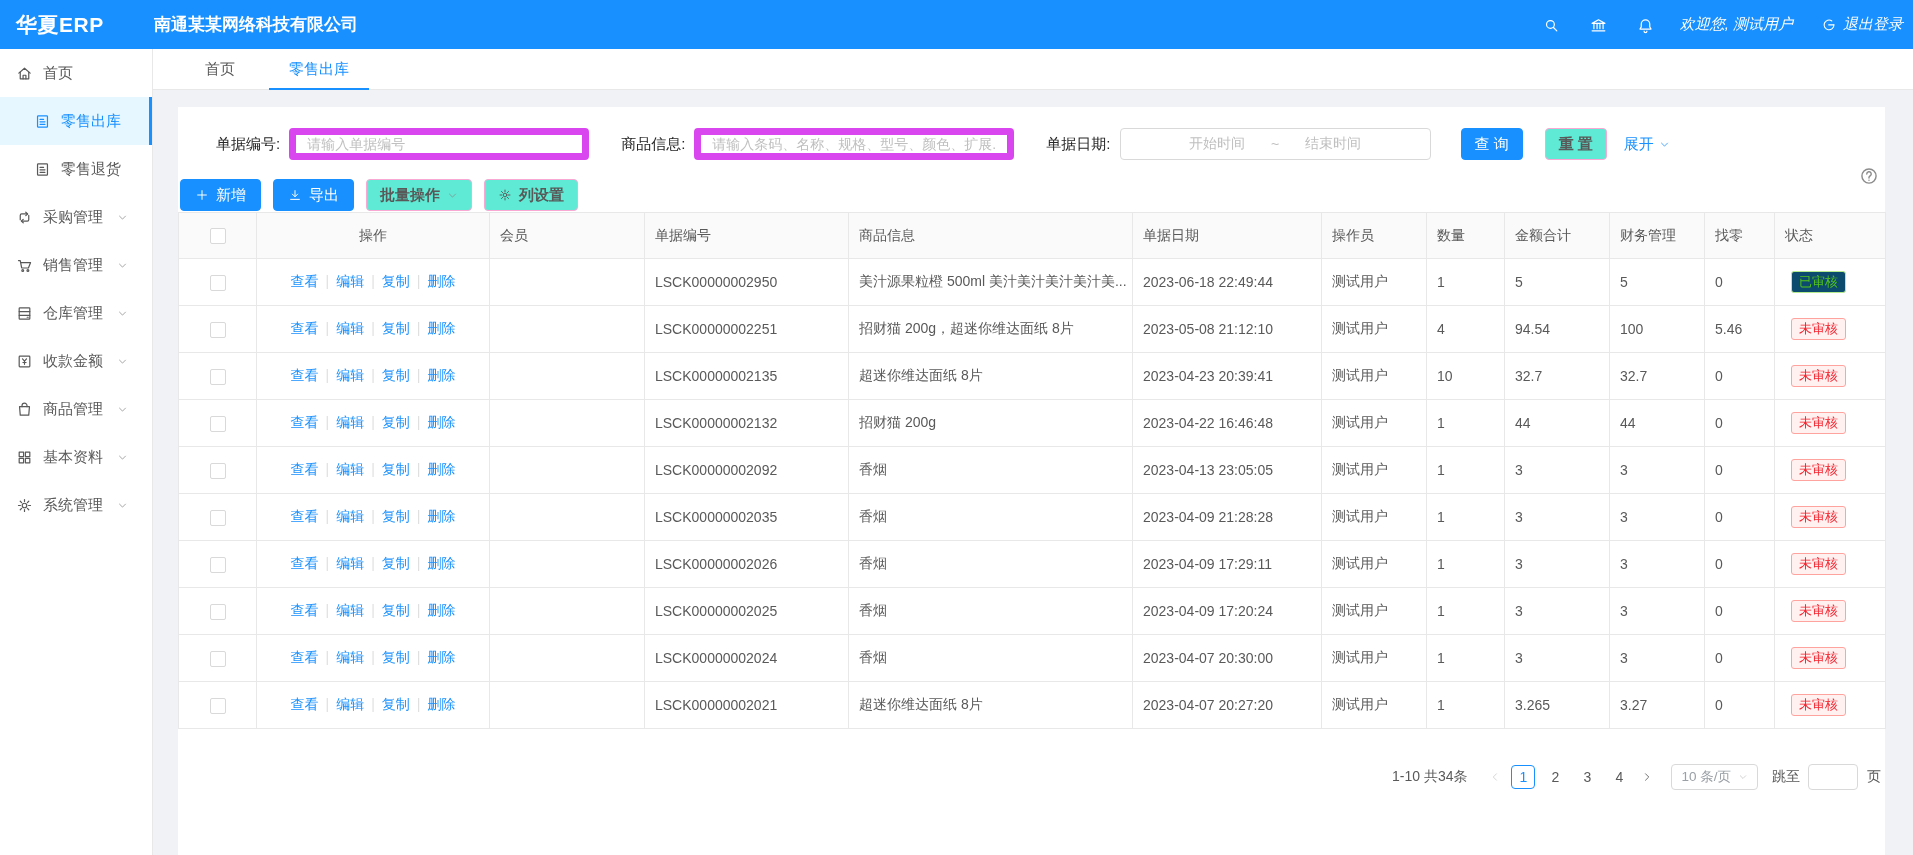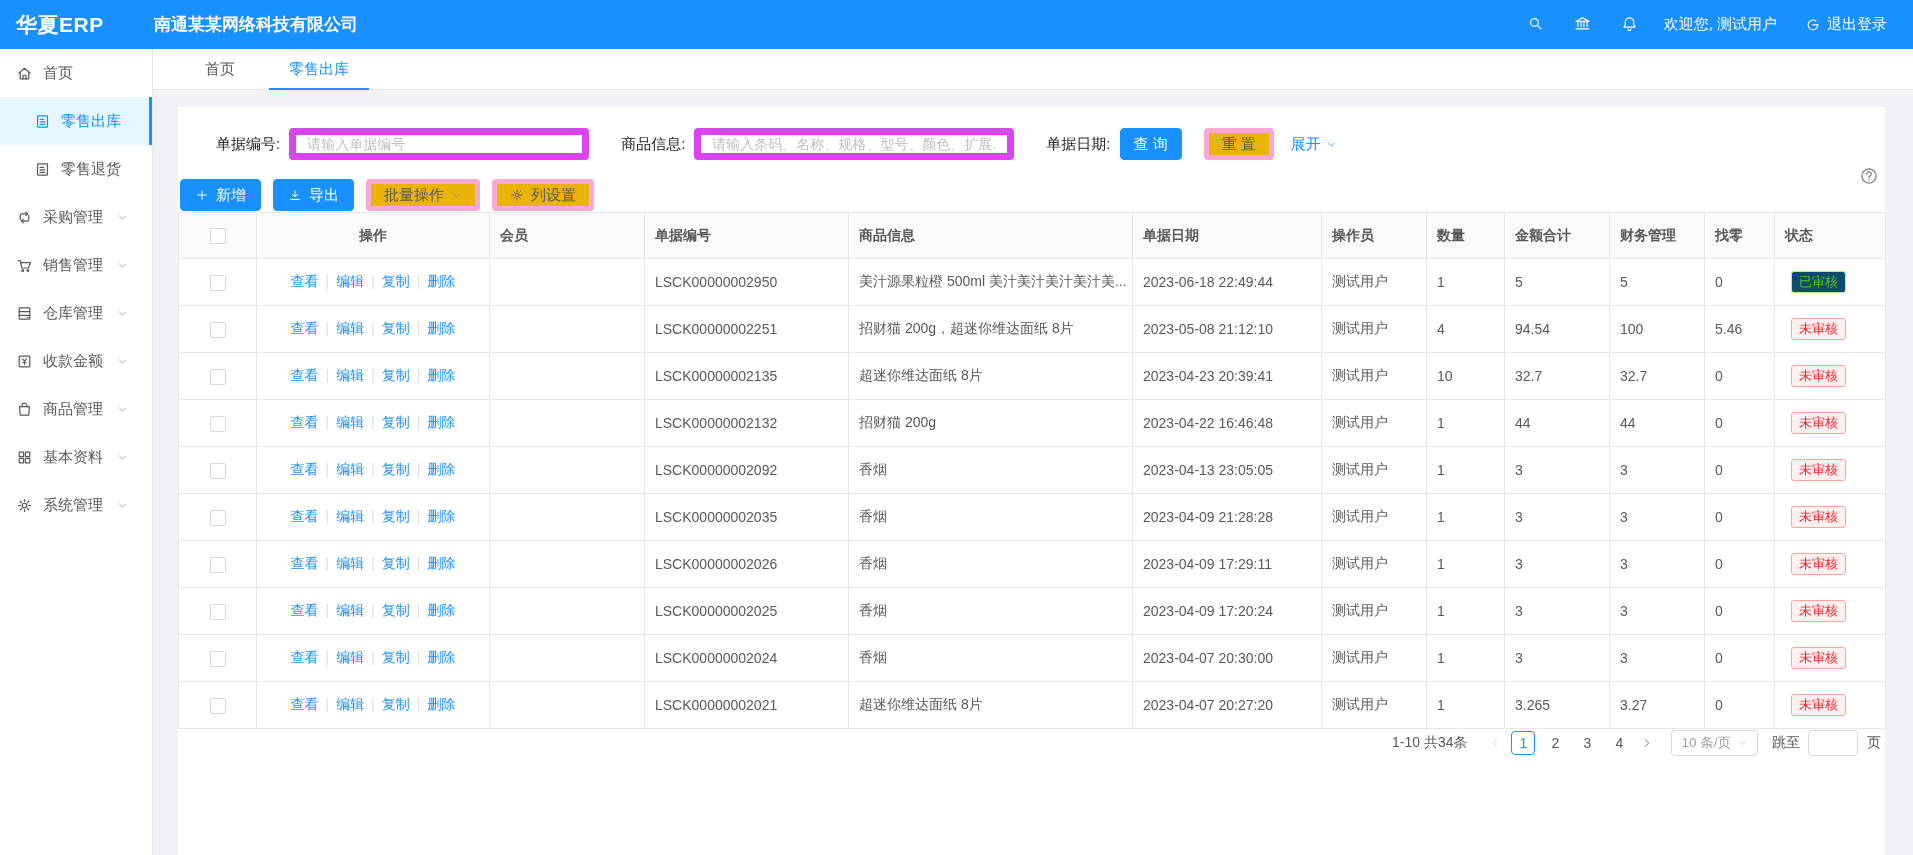--- a/index.html
+++ b/index.html
@@ -5,21 +5,21 @@
   * { margin:0; padding:0; box-sizing:border-box; }
   html,body { width:1913px; height:855px; overflow:hidden;
     font-family:"Liberation Sans","DejaVu Sans",sans-serif; background:#f0f2f5; }
   .ic { display:inline-flex; align-items:center; justify-content:center; }
   .ic svg { width:100%; height:100%; display:block; }
 
   
   .topbar { height:49px; background:#1890ff; display:flex; align-items:center; color:#fff; }
   .logo { width:153px; padding-left:16px; font-size:21px; font-weight:bold; letter-spacing:.5px; white-space:nowrap; }
   .company { font-size:17px; margin-left:1px; white-space:nowrap;font-weight:bold; }
-  .topbar-right { margin-left:auto; display:flex; align-items:flex-start; padding-right:26px; }
+  .topbar-right { margin-left:auto; display:flex; align-items:flex-end; padding-right:10px;font-style:italic; }
   .tb-ic { width:17px; height:17px; color:#fff; margin-left:30px; cursor:pointer; }
   .welcome { font-size:15px; margin-left:26px; white-space:nowrap; }
   .logout { display:flex; align-items:center; margin-left:28px; cursor:pointer; font-size:15px; }
   .logout .ic { width:16px; height:16px; margin-right:6px; }
 
   
   .layout { display:flex; height:806px; }
   .sidebar { width:153px; background:#fff; border-right:1px solid #e8e8e8; flex:none; }
   .side-item { height:48px; display:flex; align-items:center; padding:0 14px 0 16px; color:#595959; font-size:15px; cursor:pointer; position:relative; }
   .side-item .ic { width:17px; height:17px; margin-right:10px; flex:none; }
@@ -41,48 +41,48 @@
 
   .filters { position:absolute; top:21px; left:0; right:0; height:32px; display:flex; align-items:center; padding-left:38px; }
   .f-label { font-size:15px; color:#262626; font-weight:500; margin-right:9px; white-space:nowrap; }
   .f-input { height:32px; border:7px solid #d946ef; border-radius:4px; padding:0 11px; font-size:14px; color:#595959; outline:none; font-family:inherit; }
   .f-input::placeholder { color:#bfbfbf; }
   .in-bill { width:300px; margin-right:32px; }
   .in-prod { width:320px; margin-right:32px; }
   .rangebox { width:311px; height:32px; border:1px solid #d9d9d9; border-radius:4px; display:flex; align-items:center; justify-content:center; gap:26px; font-size:14px; color:#bfbfbf; margin-right:30px; cursor:text; }
   .btn { height:32px; border-radius:4px; font-size:15px; display:inline-flex; align-items:center; justify-content:center; cursor:pointer; white-space:nowrap; font-family:inherit; }
   .btn-primary { background:#1890ff; color:#fff; border:1px solid #1890ff; }
-  .btn-default { background:#eab308; color:#595959; border:5px solid #f9a8d4; }
+  .btn-default { background:#5eead4; color:#595959; border:1px solid #f9a8d4;font-weight:bold; }
   .btn-search { padding:0 13px; margin-right:22px; }
   .btn-reset { padding:0 13px; margin-right:17px; }
   .expand-link { color:#1890ff; font-size:15px; display:inline-flex; align-items:center; cursor:pointer; }
   .expand-link .ic { width:11px; height:11px; margin-left:5px; }
 
   .toolbar { position:absolute; top:72px; left:2px; display:flex; align-items:center; }
   .toolbar .btn { margin-right:12px; }
   .btn .bic { width:14px; height:14px; margin-right:7px; }
   .btn .chev { width:11px; height:11px; margin-left:7px; color:#8c8c8c; }
   .help { position:absolute; top:59px; right:6px; width:20px; height:20px; color:#8c8c8c; cursor:pointer; }
 
   
   table { position:absolute; top:105px; left:0; border-collapse:collapse; table-layout:fixed; width:1707px; font-size:14px; }
   th,td { border:1px solid #e8e8e8; overflow:hidden; white-space:nowrap; text-overflow:clip; }
-  th { height:46px; background:#fafafa; color:#595959; font-weight:700; text-align:left; padding-left:10px; }
+  th { height:46px; background:#fafafa; color:#595959; font-weight:400; text-align:left; padding-left:10px; }
   td { height:47px; color:#595959; padding-left:10px; }
   th.c-check, td.c-check, th.c-action, td.c-action { text-align:center; padding-left:0; }
   .cb { display:inline-block; width:16px; height:16px; border:1px solid #d9d9d9; border-radius:2px; background:#fff; vertical-align:middle; cursor:pointer; }
   .op-link { color:#1890ff; text-decoration:none; cursor:pointer; }
   .op-sep { color:#e0e0e0; margin:0 7px; }
   .badge { display:inline-block; font-size:13px; line-height:20px; padding:0 7px; border-radius:3px; border:1px solid; }
   .badge.approved { color:#52c41a; background:#0c4a6e; border-color:#b7eb8f; }
   .badge.pending { color:#f5222d; background:#fff1f0; border-color:#ffa39e; }
   td.c-status { padding-left:16px; }
 
   
-  .pagination { position:absolute; top:620px; right:4px; height:32px; display:flex; align-items:center; font-size:14px; color:#595959; }
+  .pagination { position:absolute; top:654px; right:4px; height:32px; display:flex; align-items:center; font-size:14px; color:#595959; }
   .pg-total { margin-right:16px; }
   .pg-btn { width:24px; height:24px; display:inline-flex; align-items:center; justify-content:center; cursor:pointer; }
   .pg-btn .ic { width:12px; height:12px; }
   .pg-prev { color:#d0d0d0; }
   .pg-next { color:#595959; }
   .pg-pages { display:inline-flex; }
   .pg-page { min-width:24px; height:24px; margin:0 4px; display:inline-flex; align-items:center; justify-content:center; border-radius:4px; cursor:pointer; }
   .pg-page.active { border:1px solid #1890ff; color:#1890ff; background:#fff; }
   .pg-size { height:26px; border:1px solid #d9d9d9; border-radius:4px; display:inline-flex; align-items:center; padding:0 9px; margin-left:12px; color:#9aa0a6; font-size:13.5px; cursor:pointer; }
   .pg-size .ic { width:10px; height:10px; margin-left:7px; color:#bfbfbf; }
@@ -277,20 +277,25 @@
     </div>
 
     <div class="panel">
 
       <div class="filters">
         <span class="f-label">单据编号:</span>
         <input class="f-input in-bill" placeholder="请输入单据编号" style="">
         <span class="f-label">商品信息:</span>
         <input class="f-input in-prod" placeholder="请输入条码、名称、规格、型号、颜色、扩展..." style="">
         <span class="f-label">单据日期:</span>
+        <div class="rangebox">
+          <span>开始时间</span>
+          <span>~</span>
+          <span>结束时间</span>
+        </div>
         <button class="btn btn-primary btn-search">查 询</button>
         <button class="btn btn-default btn-reset">重 置</button>
         <span class="expand-link">
           <span>展开</span>
           <span class="ic">
               <svg viewBox="0 0 24 24" fill="none" stroke="currentColor" stroke-width="1.7" stroke-linecap="round" stroke-linejoin="round">
                 <path d="M5.5 9 L12 15.5 L18.5 9"></path>
               </svg>
             </span>
         </span>

